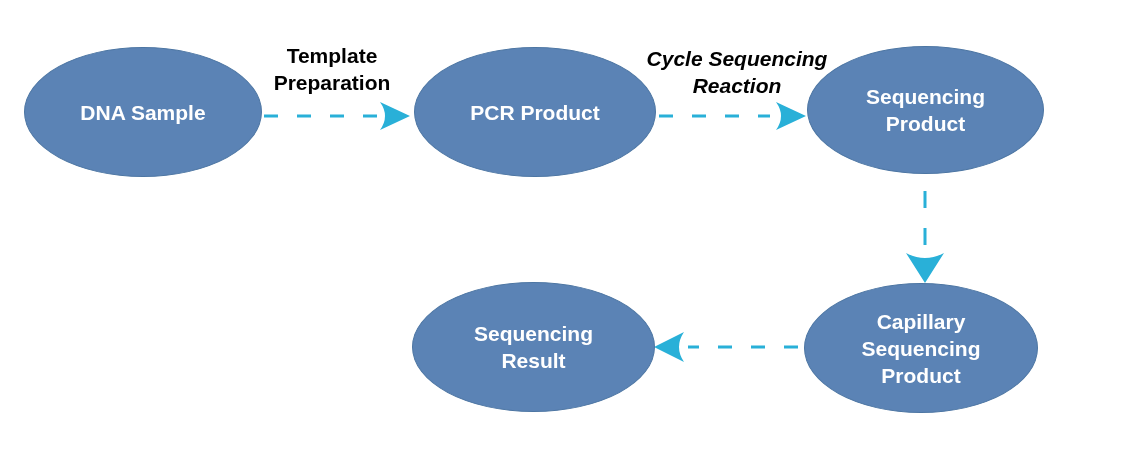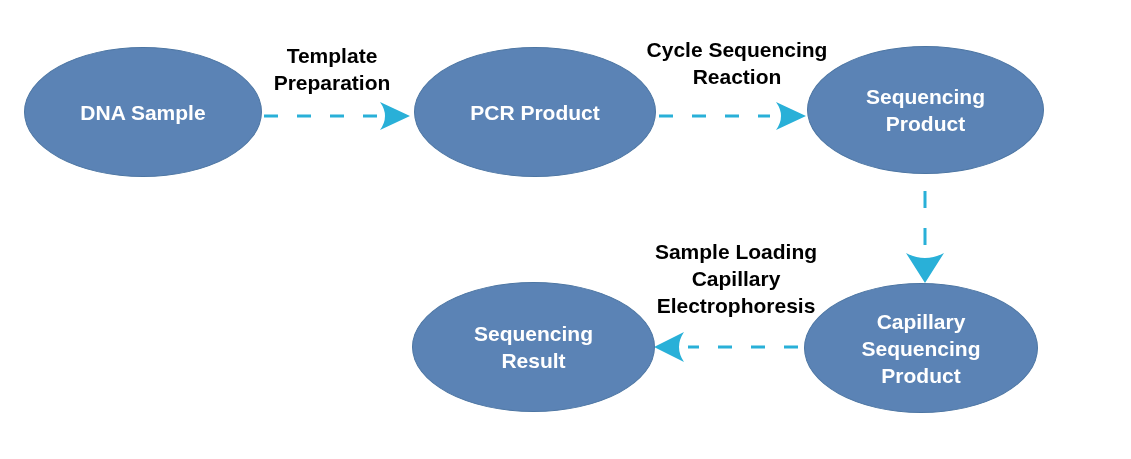--- a/index.html
+++ b/index.html
@@ -40,21 +40,21 @@
     line-height: 27px;
     text-align: center;
     white-space: pre-line;
   }
   .node-dna        { left: 24px;  top: 47px;  width: 238px; height: 130px; }
   .node-pcr        { left: 414px; top: 47px;  width: 242px; height: 130px; }
   .node-seqprod    { left: 807px; top: 46px;  width: 237px; height: 128px; }
   .node-purified   { left: 804px; top: 283px; width: 234px; height: 130px; }
   .node-result     { left: 412px; top: 282px; width: 243px; height: 130px; }
   .label-template  { left: 232px; top: 42px;  width: 200px; }
-  .label-cycle     { left: 607px; top: 36px;  width: 260px; }
+  .label-cycle     { left: 607px; top: 45px;  width: 260px; font-style: italic; }
   .label-sample    { left: 596px; top: 238px; width: 280px; }
 </style>
 </head>
 <body>
 
 <div class="canvas">
 
   <svg class="connectors" viewBox="0 0 1131 459" xmlns="http://www.w3.org/2000/svg">
 
     <g>
@@ -101,17 +101,14 @@
     <span>Sequencing
 Result</span>
   </div>
 
   <div class="edge-label label-template">Template
 Preparation</div>
 
   <div class="edge-label label-cycle">Cycle Sequencing
 Reaction</div>
 
-  <div class="edge-label label-sample">Sample Loading
-Capillary
-Electrophoresis</div>
 
 </div>
 
 </body></html>

